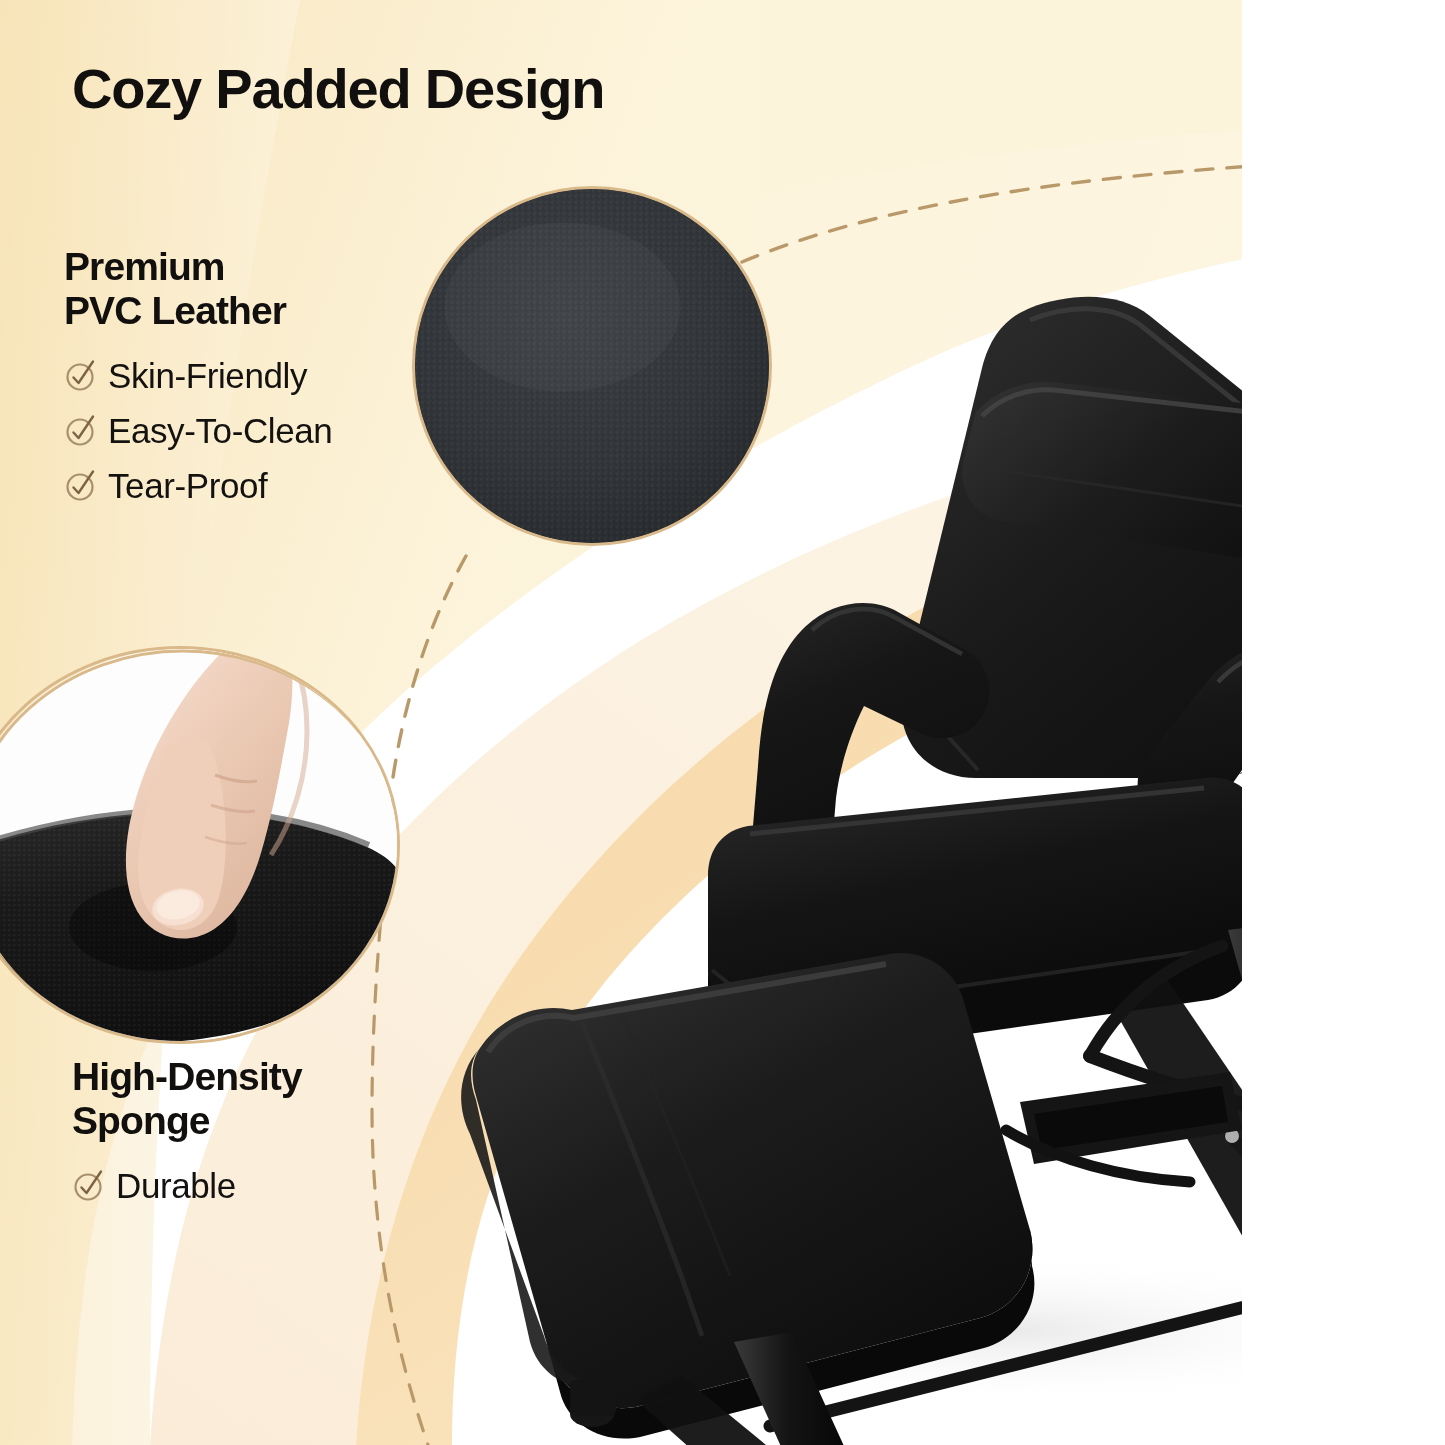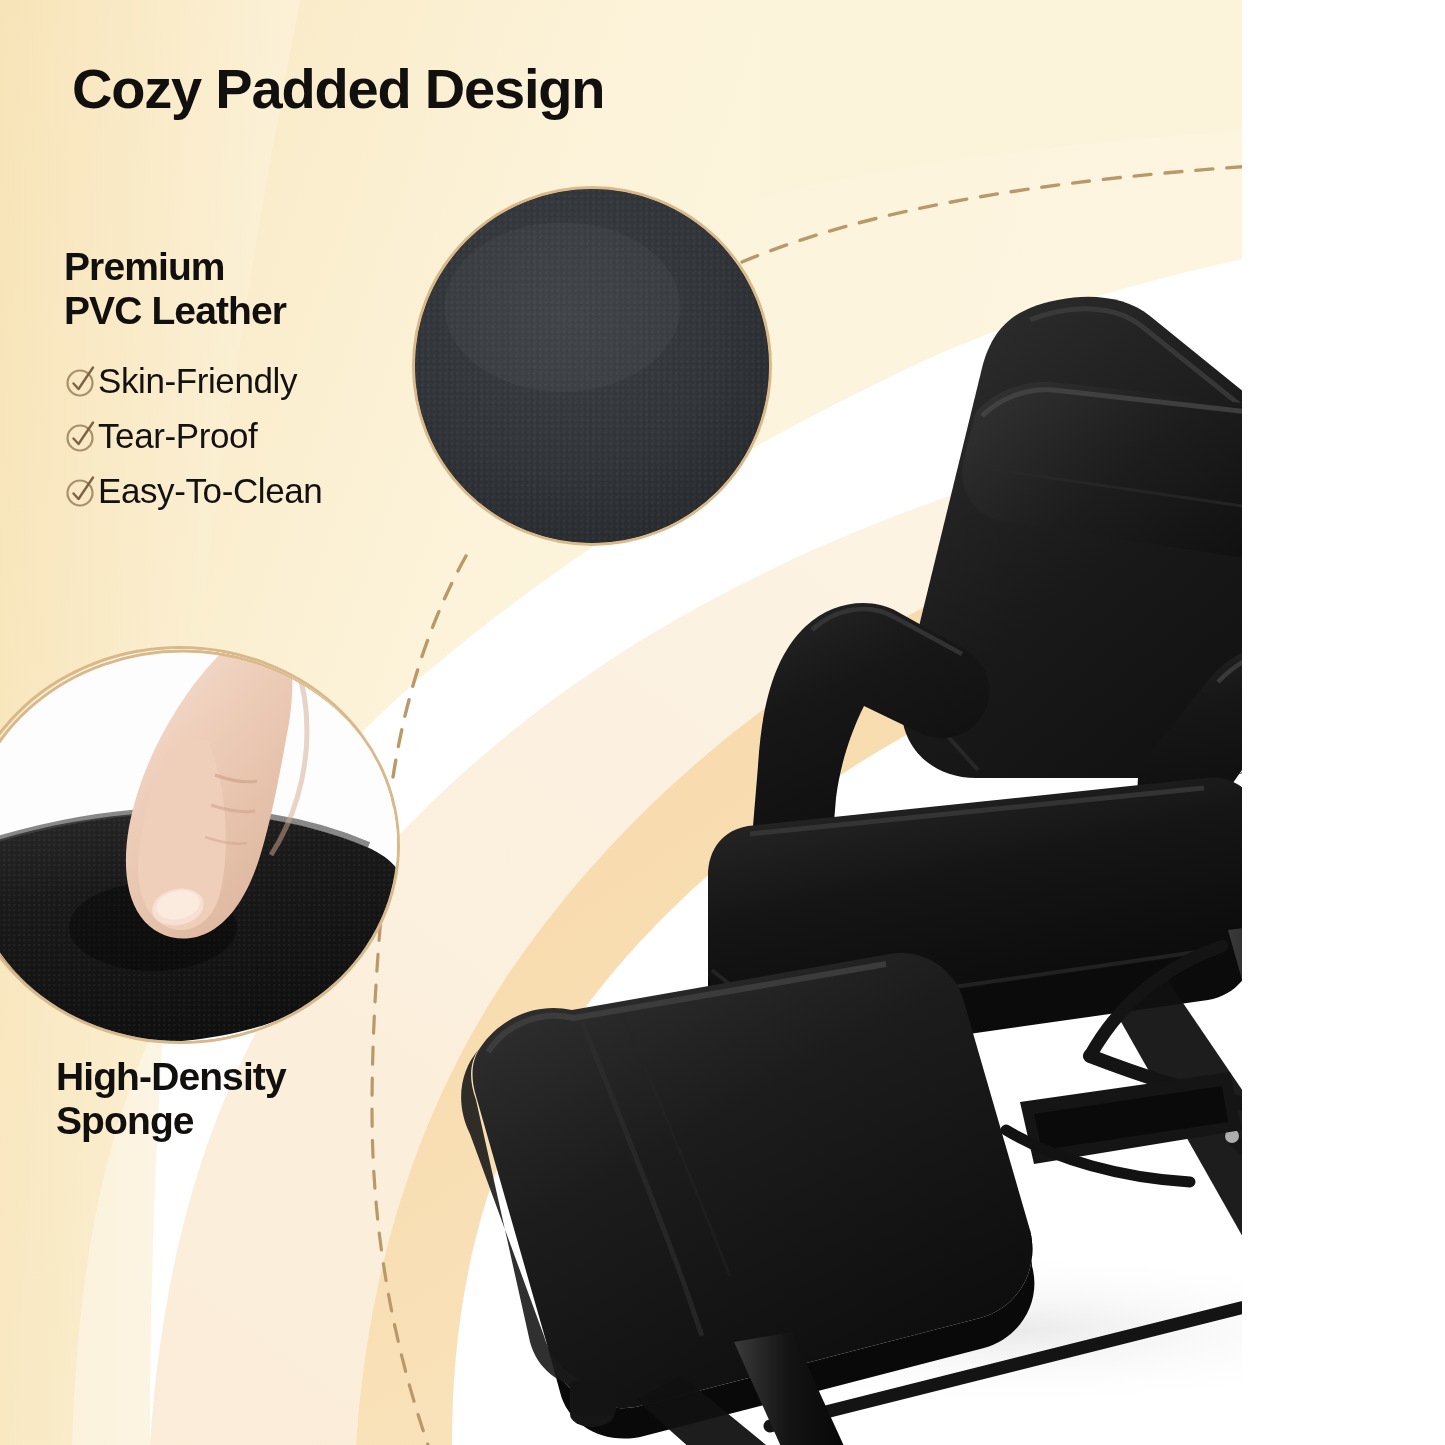--- a/index.html
+++ b/index.html
@@ -24,31 +24,31 @@
 
   
   .feature { position:absolute; }
   .feature-head {
     font-size:39px; font-weight:800; line-height:1.12;
     color:#12100e; letter-spacing:-0.9px;
     white-space:pre-line;
   }
   .feature-list { margin-top:20px; }
   .feature-item {
-    display:flex; align-items:flex-end; 
+    display:flex; align-items:center; gap:10px;
     margin-bottom:9px; height:46px;
   }
   .check-icon { width:34px; height:34px; flex:0 0 34px; display:block; }
   .feature-label {
     font-size:35px; color:#141210; font-weight:400;
     letter-spacing:-0.4px; line-height:1;
   }
 
   #feature-leather { left:64px; top:245px; }
-  #feature-sponge  { left:56px; top:1055px; }
+  #feature-sponge  { left:72px; top:1055px; }
 
   
   .inset-circle {
     position:absolute; border-radius:50%; overflow:hidden;
   }
   #swatch-circle {
     left:412px; top:186px; width:360px; height:360px;
     border:3px solid #d9b98a;
     background:#2f3236;
   }
@@ -252,41 +252,48 @@
           <path d="M9.5 19.5 L14.5 25 L29 3.5" fill="none" stroke="#7d6243" stroke-width="2.4" stroke-linecap="round" stroke-linejoin="round"></path>
         </svg>
         <span class="feature-label">Skin-Friendly</span>
       </div>
 
       <div class="feature-item">
         <svg class="check-icon" viewBox="0 0 34 34">
           <circle cx="16" cy="19" r="12.5" fill="none" stroke="#a9906d" stroke-width="2.2"></circle>
           <path d="M9.5 19.5 L14.5 25 L29 3.5" fill="none" stroke="#7d6243" stroke-width="2.4" stroke-linecap="round" stroke-linejoin="round"></path>
         </svg>
-        <span class="feature-label">Tear-Proof</span>
+        <span class="feature-label">Easy-To-Clean</span>
       </div>
 
       <div class="feature-item">
         <svg class="check-icon" viewBox="0 0 34 34">
           <circle cx="16" cy="19" r="12.5" fill="none" stroke="#a9906d" stroke-width="2.2"></circle>
           <path d="M9.5 19.5 L14.5 25 L29 3.5" fill="none" stroke="#7d6243" stroke-width="2.4" stroke-linecap="round" stroke-linejoin="round"></path>
         </svg>
-        <span class="feature-label">Easy-To-Clean</span>
+        <span class="feature-label">Tear-Proof</span>
       </div>
 
     </div>
   </div>
 
   <div class="feature" id="feature-sponge">
     <div class="feature-head">High-Density
 Sponge</div>
     <div class="feature-list">
 
 
 
+      <div class="feature-item">
+        <svg class="check-icon" viewBox="0 0 34 34">
+          <circle cx="16" cy="19" r="12.5" fill="none" stroke="#a9906d" stroke-width="2.2"></circle>
+          <path d="M9.5 19.5 L14.5 25 L29 3.5" fill="none" stroke="#7d6243" stroke-width="2.4" stroke-linecap="round" stroke-linejoin="round"></path>
+        </svg>
+        <span class="feature-label">Durable</span>
+      </div>
 
     </div>
   </div>
 
   <div id="chair-wrap">
     <svg id="chair-svg" viewBox="0 0 1130 1220">
       <defs>
         <linearGradient id="padA" x1="0" y1="0" x2="0.35" y2="1">
           <stop offset="0%" stop-color="#272727"></stop>
           <stop offset="35%" stop-color="#171717"></stop>

